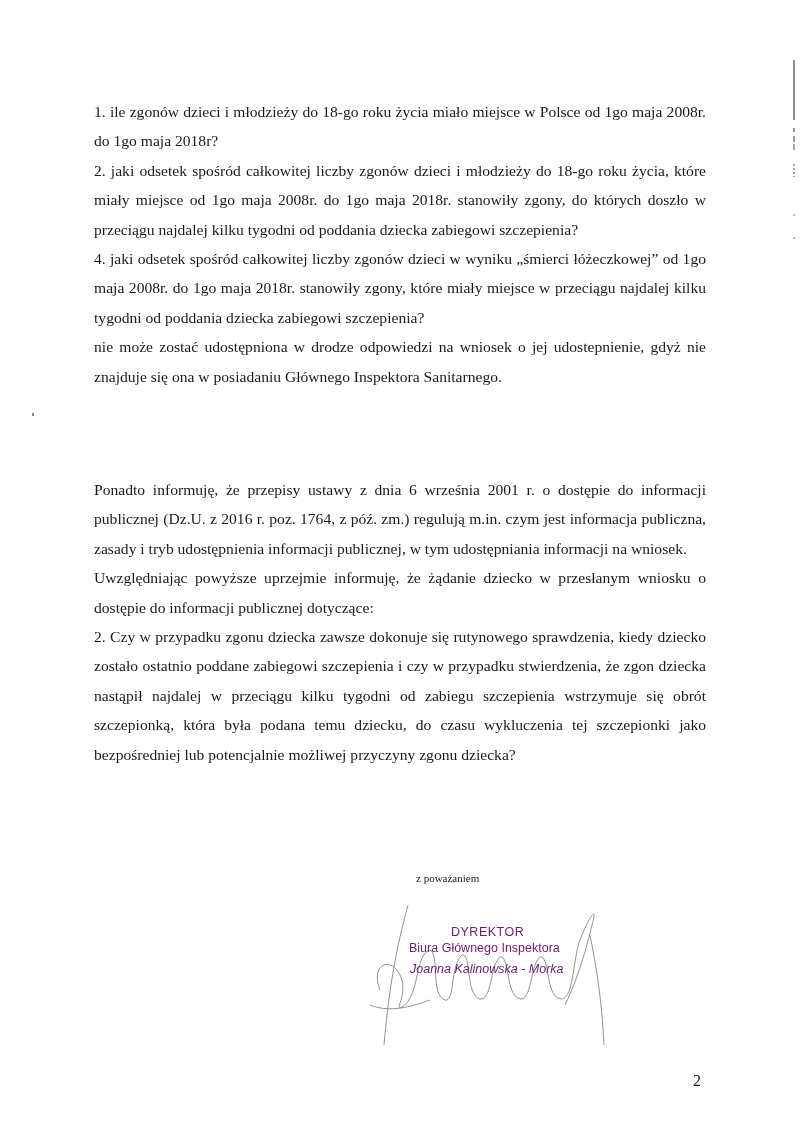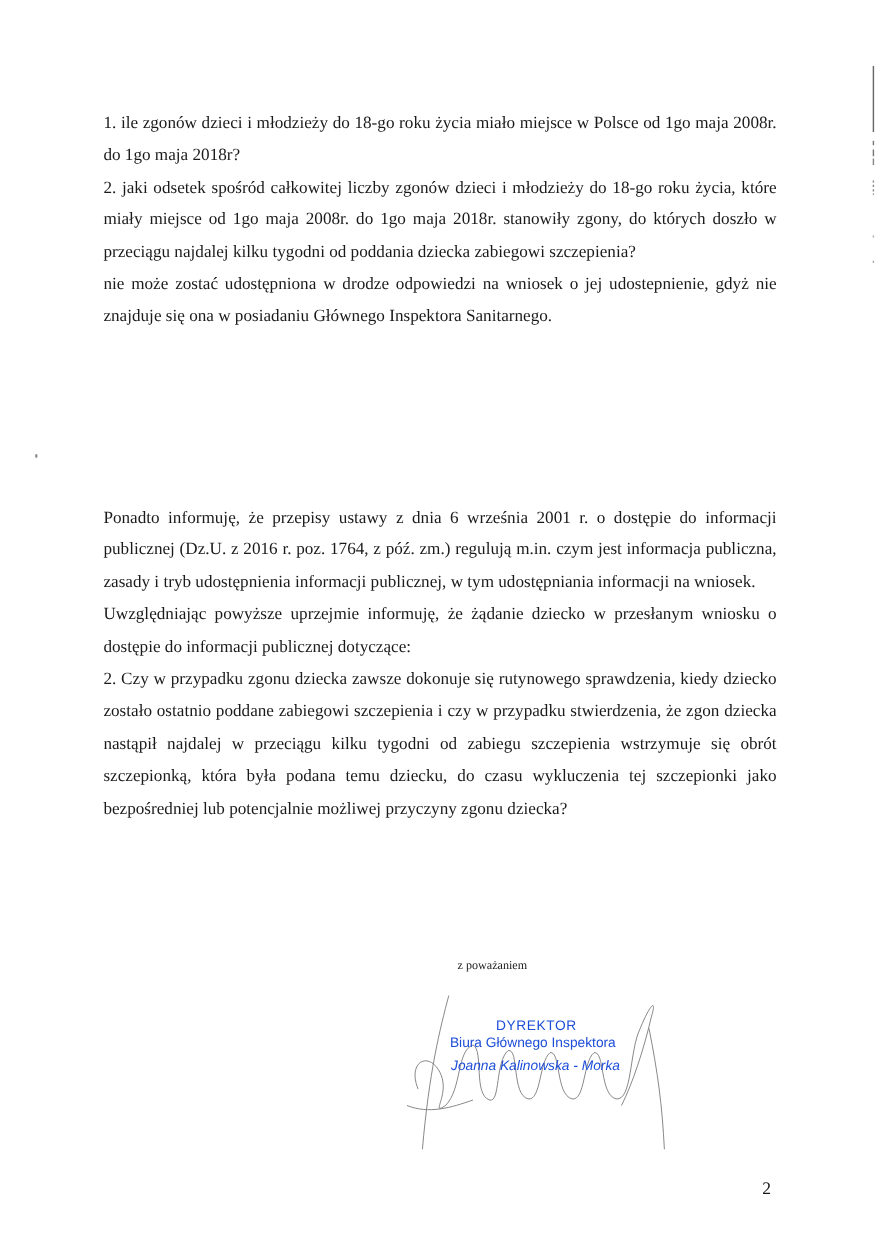--- a/index.html
+++ b/index.html
@@ -7,28 +7,28 @@
   .page {
     position: absolute; left: 0; top: 0; width: 800px; height: 1097px; background: #fff;
     font-family: "Liberation Serif", serif; color: #1a1a1a;
   }
   .para {
     position: absolute; left: 94px; width: 612px;
     font-size: 15.6px; line-height: 29.4px; text-align: justify;
   }
   .para p { margin: 0; }
   #block1 { top: 97px; }
-  #block2 { top: 456px; }
+  #block2 { top: 475px; }
   .closing {
     position: absolute; left: 416px; top: 872px;
     font-size: 11px; font-family: "Liberation Serif", serif;
   }
   .sig-text {
     position: absolute; font-family: "Liberation Sans", sans-serif;
-    font-size: 12.5px; color: #1d4ed8; font-style: normal;
+    font-size: 12.5px; color: #701a75; font-style: normal;
   }
   #sig-title { left: 451px; top: 925px; letter-spacing: 0.5px; }
   #sig-dept { left: 409px; top: 941px; }
   #sig-name { left: 410px; top: 962px; font-style: italic; }
   .signature { position: absolute; left: 360px; top: 895px; width: 260px; height: 150px; pointer-events: none; }
   .page-number { position: absolute; left: 693px; top: 1072px; font-size: 16px; }
   .edge-mark { position: absolute; left: 793px; top: 60px; width: 2px; height: 180px; }
   .margin-dot { position: absolute; left: 32px; top: 413px; width: 2px; height: 3px; background: #888; }
 </style>
 </head>
@@ -45,20 +45,21 @@
       <line x1="1" y1="104" x2="1" y2="117" stroke="#888" stroke-width="1.5" stroke-dasharray="2,2"></line>
       <line x1="1" y1="154" x2="1" y2="156" stroke="#aaa" stroke-width="1.5"></line>
       <line x1="1" y1="177" x2="1" y2="179" stroke="#aaa" stroke-width="1.5"></line>
     </svg>
   </div>
   <div class="margin-dot"></div>
 
   <div class="para" id="block1">
     <p>1. ile zgonów dzieci i młodzieży do 18-go roku życia miało miejsce w Polsce od 1go maja 2008r. do 1go maja 2018r?</p>
     <p>2. jaki odsetek spośród całkowitej liczby zgonów dzieci i młodzieży do 18-go roku życia, które miały miejsce od 1go maja 2008r. do 1go maja 2018r. stanowiły zgony, do których doszło w przeciągu najdalej kilku tygodni od poddania dziecka zabiegowi szczepienia?</p>
+    <p>4. jaki odsetek spośród całkowitej liczby zgonów dzieci w wyniku „śmierci łóżeczkowej” od 1go maja 2008r. do 1go maja 2018r. stanowiły zgony, które miały miejsce w przeciągu najdalej kilku tygodni od poddania dziecka zabiegowi szczepienia?</p>
     <p>nie może zostać udostępniona w drodze odpowiedzi na wniosek o jej udostepnienie, gdyż nie znajduje się ona w posiadaniu Głównego Inspektora Sanitarnego.</p>
   </div>
 
   <div class="para" id="block2">
     <p>Ponadto informuję, że przepisy ustawy z dnia 6 września 2001 r. o dostępie do informacji publicznej (Dz.U. z 2016 r. poz. 1764, z póź. zm.) regulują m.in. czym jest informacja publiczna, zasady i tryb udostępnienia informacji publicznej, w tym udostępniania informacji na wniosek.</p>
     <p>Uwzględniając powyższe uprzejmie informuję, że żądanie dziecko w przesłanym wniosku o dostępie do informacji publicznej dotyczące:</p>
     <p>2. Czy w przypadku zgonu dziecka zawsze dokonuje się rutynowego sprawdzenia, kiedy dziecko zostało ostatnio poddane zabiegowi szczepienia i czy w przypadku stwierdzenia, że zgon dziecka nastąpił najdalej w przeciągu kilku tygodni od zabiegu szczepienia wstrzymuje się obrót szczepionką, która była podana temu dziecku, do czasu wykluczenia tej szczepionki jako bezpośredniej lub potencjalnie możliwej przyczyny zgonu dziecka?</p>
   </div>
 
   <div class="closing">z poważaniem</div>

